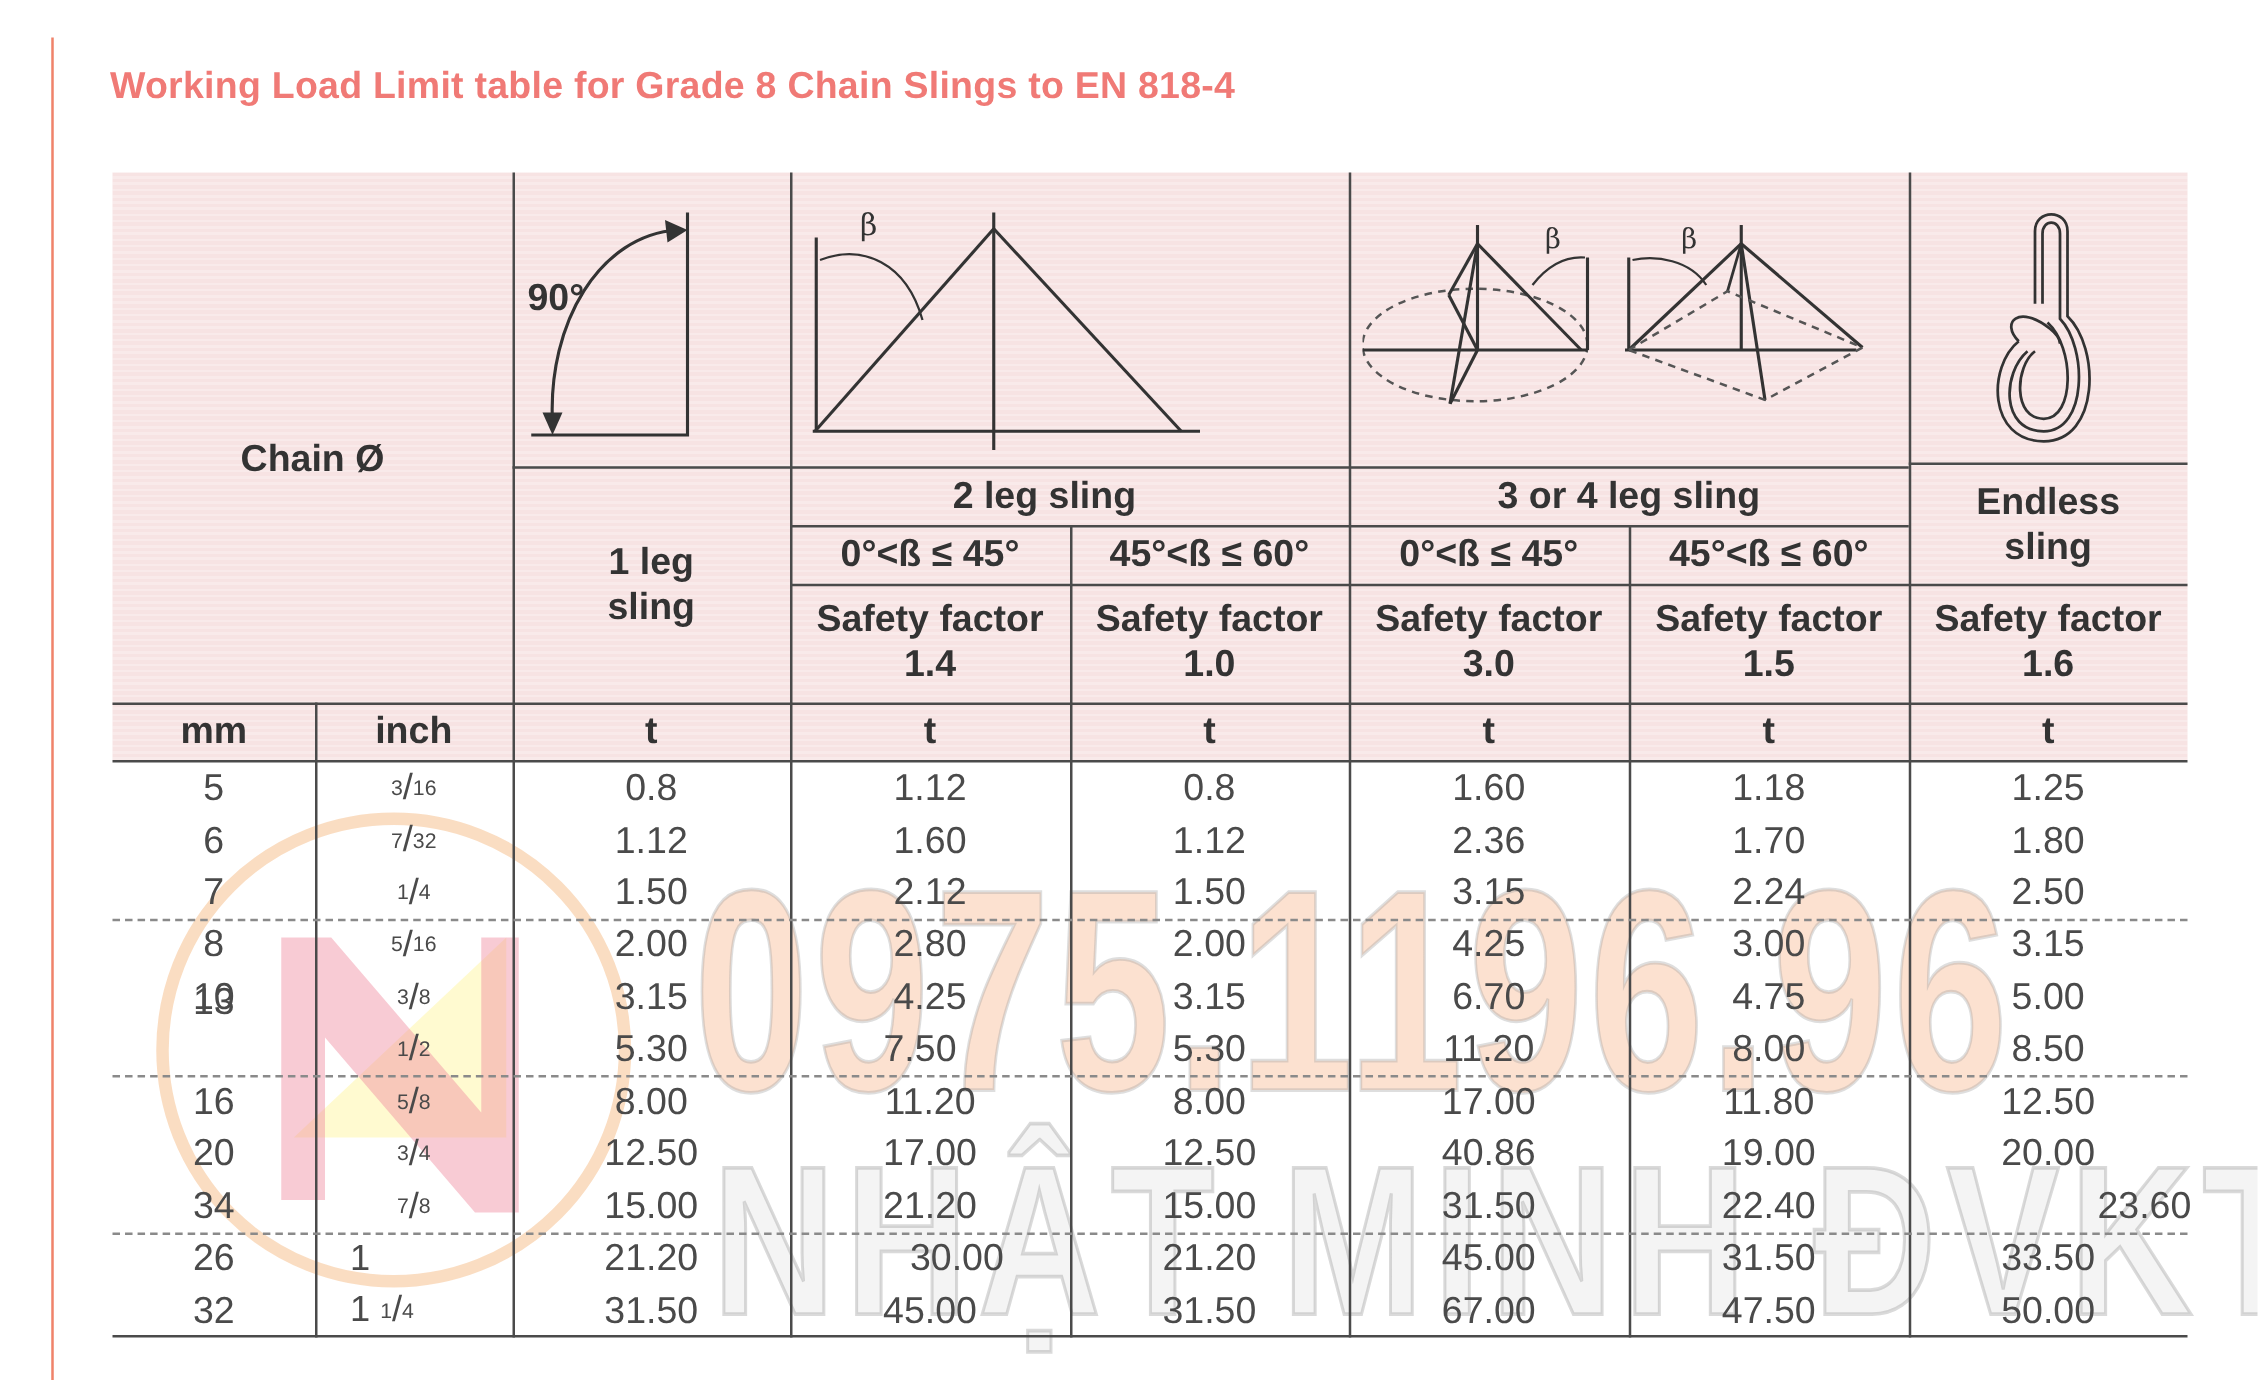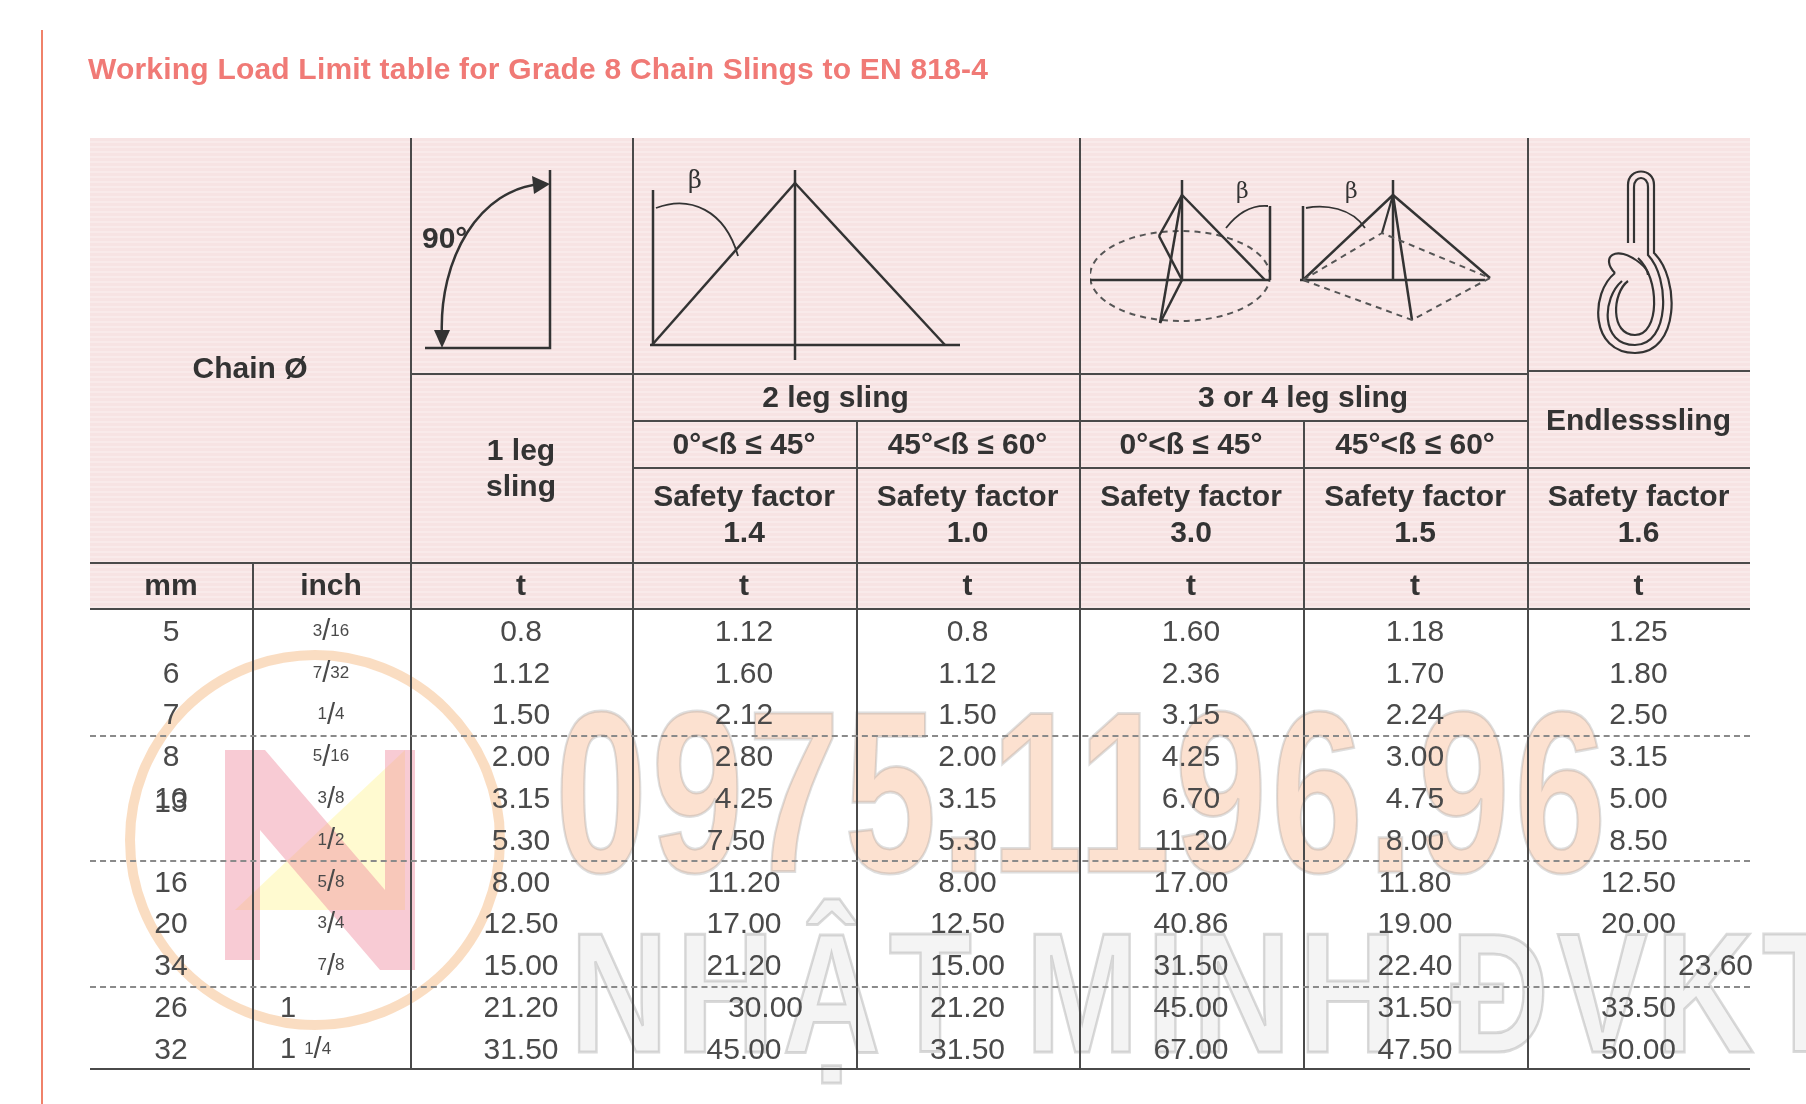--- a/index.html
+++ b/index.html
@@ -107,21 +107,21 @@
 
   <div class="cell hb" style="left:0; top:190px; width:320px; height:80px;">Chain Ø</div>
 
   <div class="cell hb" style="left:320px; top:235px; width:222px; height:190px; flex-direction:column;">
     <span>1 leg</span>
     <span>sling</span>
   </div>
 
   <div class="cell hb" style="left:522px; top:235px; width:447px; height:47px;">2 leg sling</div>
   <div class="cell hb" style="left:989px; top:235px; width:448px; height:47px;">3 or 4 leg sling</div>
-  <div class="cell hb" style="left:1437px; top:235px; width:223px; height:94px; flex-direction:row;">
+  <div class="cell hb" style="left:1437px; top:235px; width:223px; height:94px; flex-direction:column;">
     <span>Endless</span>
     <span>sling</span>
   </div>
 
   <div class="cell hb" style="left:542px; top:282px; width:224px; height:47px;">0°&lt;ß ≤ 45°</div>
   <div class="cell hb" style="left:766px; top:282px; width:223px; height:47px;">45°&lt;ß ≤ 60°</div>
   <div class="cell hb" style="left:989px; top:282px; width:224px; height:47px;">0°&lt;ß ≤ 45°</div>
   <div class="cell hb" style="left:1213px; top:282px; width:224px; height:47px;">45°&lt;ß ≤ 60°</div>
 
   <div class="cell hb" style="left:542px; top:329px; width:224px; height:93px; flex-direction:column;">

